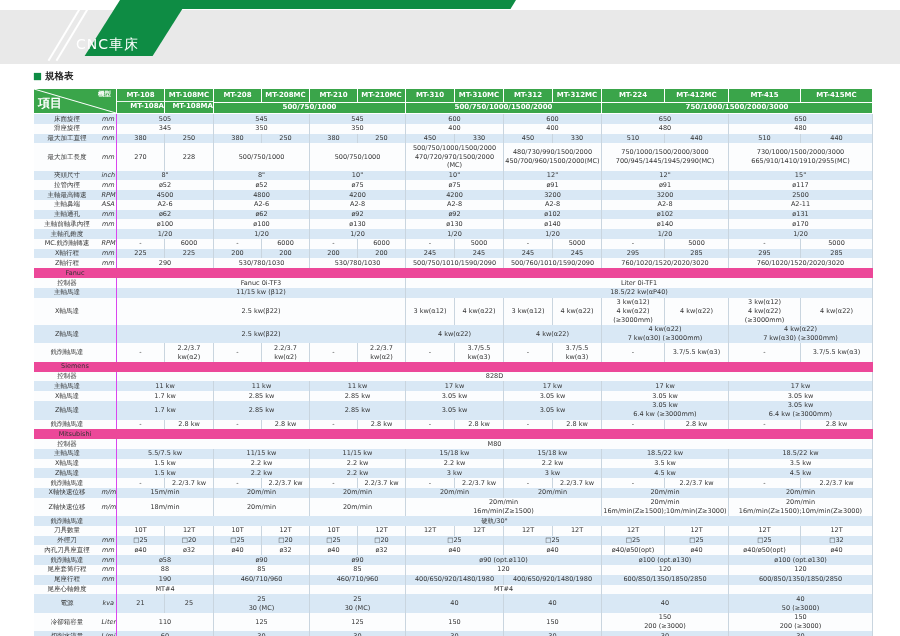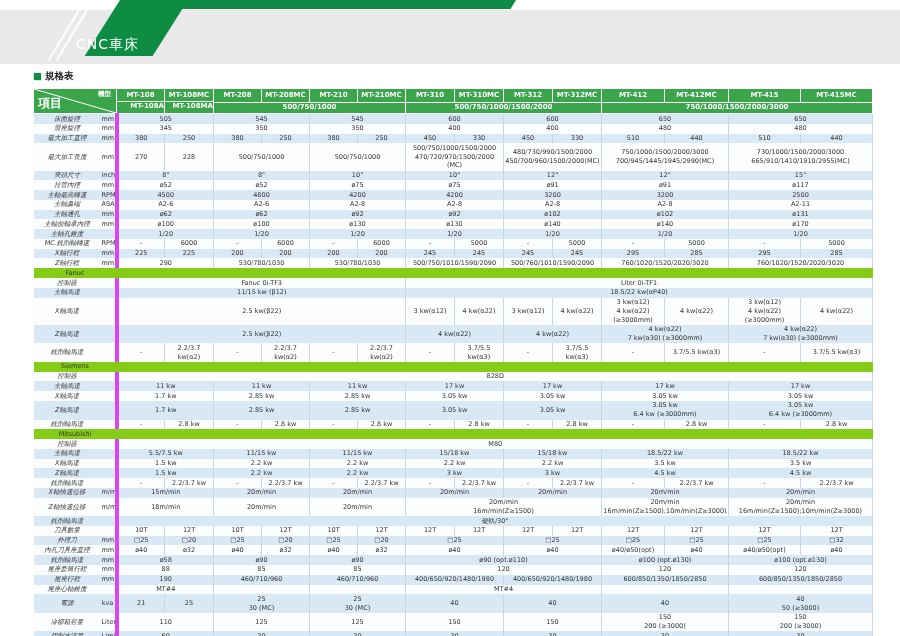--- a/index.html
+++ b/index.html
@@ -34,24 +34,24 @@
   th.corner svg{position:absolute;left:0;top:0;width:100%;height:100%;}
   th.corner .ct{position:absolute;top:1px;right:5px;font-size:6.5px;}
   th.corner .cb{position:absolute;bottom:1px;left:4px;font-size:12px;}
 
   table.spec td{
     font-size:6.5px;color:#333333;text-align:center;
     padding:.5px 1px;line-height:1.35;white-space:pre-line;overflow:hidden;
     background:#fcfdfe;
   }
   td.c{border-right:1px solid #c9d5df;}
-  td.label{text-align:left;padding-left:3px;border-right:0;font-style:italic;}
-  td.unit{text-align:right;padding-right:3px;font-size:6px;color:#444444;border-right:4px solid #d946ef;}
+  td.label{text-align:left;padding-left:3px;border-right:0;}
+  td.unit{text-align:right;padding-right:3px;font-size:6px;color:#444444;border-right:1px solid #d946ef;font-style:italic;}
   tr.shade td{background:#d9e8f5;}
-  tr.sec td{background:#84cc16;}
+  tr.sec td{background:#ec4899;}
   tr.sec td.secl{font-size:6.5px;color:#333333;text-align:center;font-weight:normal;}
 </style>
 </head>
 <body>
 
 <div class="top-band"></div>
 <div class="ribbon-strip"></div>
 <div class="ribbon-main"></div>
 <div class="ribbon-slash" style="left:66px;"></div>
 <div class="ribbon-slash" style="left:74px;"></div>
@@ -96,21 +96,21 @@
           <div>MT-108MA</div>
         </th>
         <th class="model">MT-208</th>
         <th class="model">MT-208MC</th>
         <th class="model">MT-210</th>
         <th class="model">MT-210MC</th>
         <th class="model">MT-310</th>
         <th class="model">MT-310MC</th>
         <th class="model">MT-312</th>
         <th class="model">MT-312MC</th>
-        <th class="model">MT-412</th>
+        <th class="model">MT-224</th>
         <th class="model">MT-412MC</th>
         <th class="model">MT-415</th>
         <th class="model">MT-415MC</th>
       </tr>
       <tr>
         <th colspan="4" class="band">500/750/1000</th>
         <th colspan="4" class="band">500/750/1000/1500/2000</th>
         <th colspan="4" class="band">750/1000/1500/2000/3000</th>
       </tr>
     </thead>

